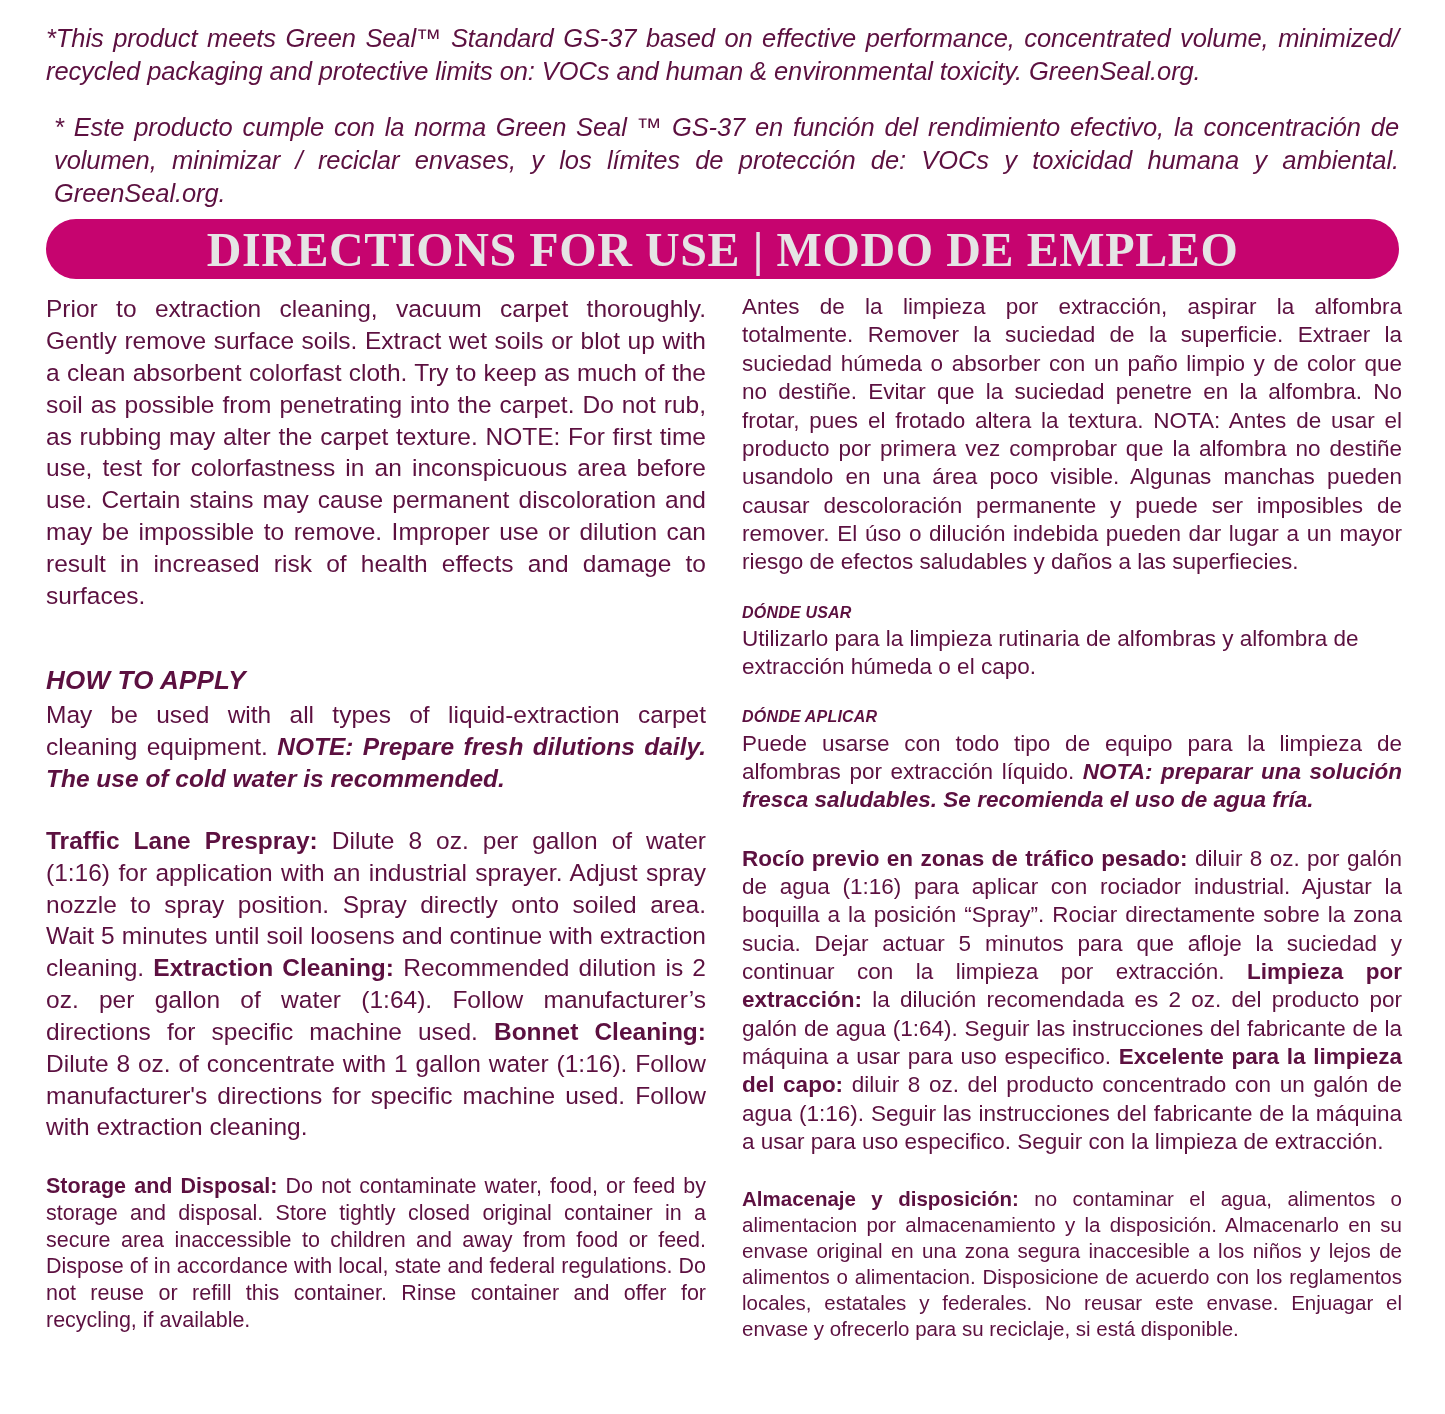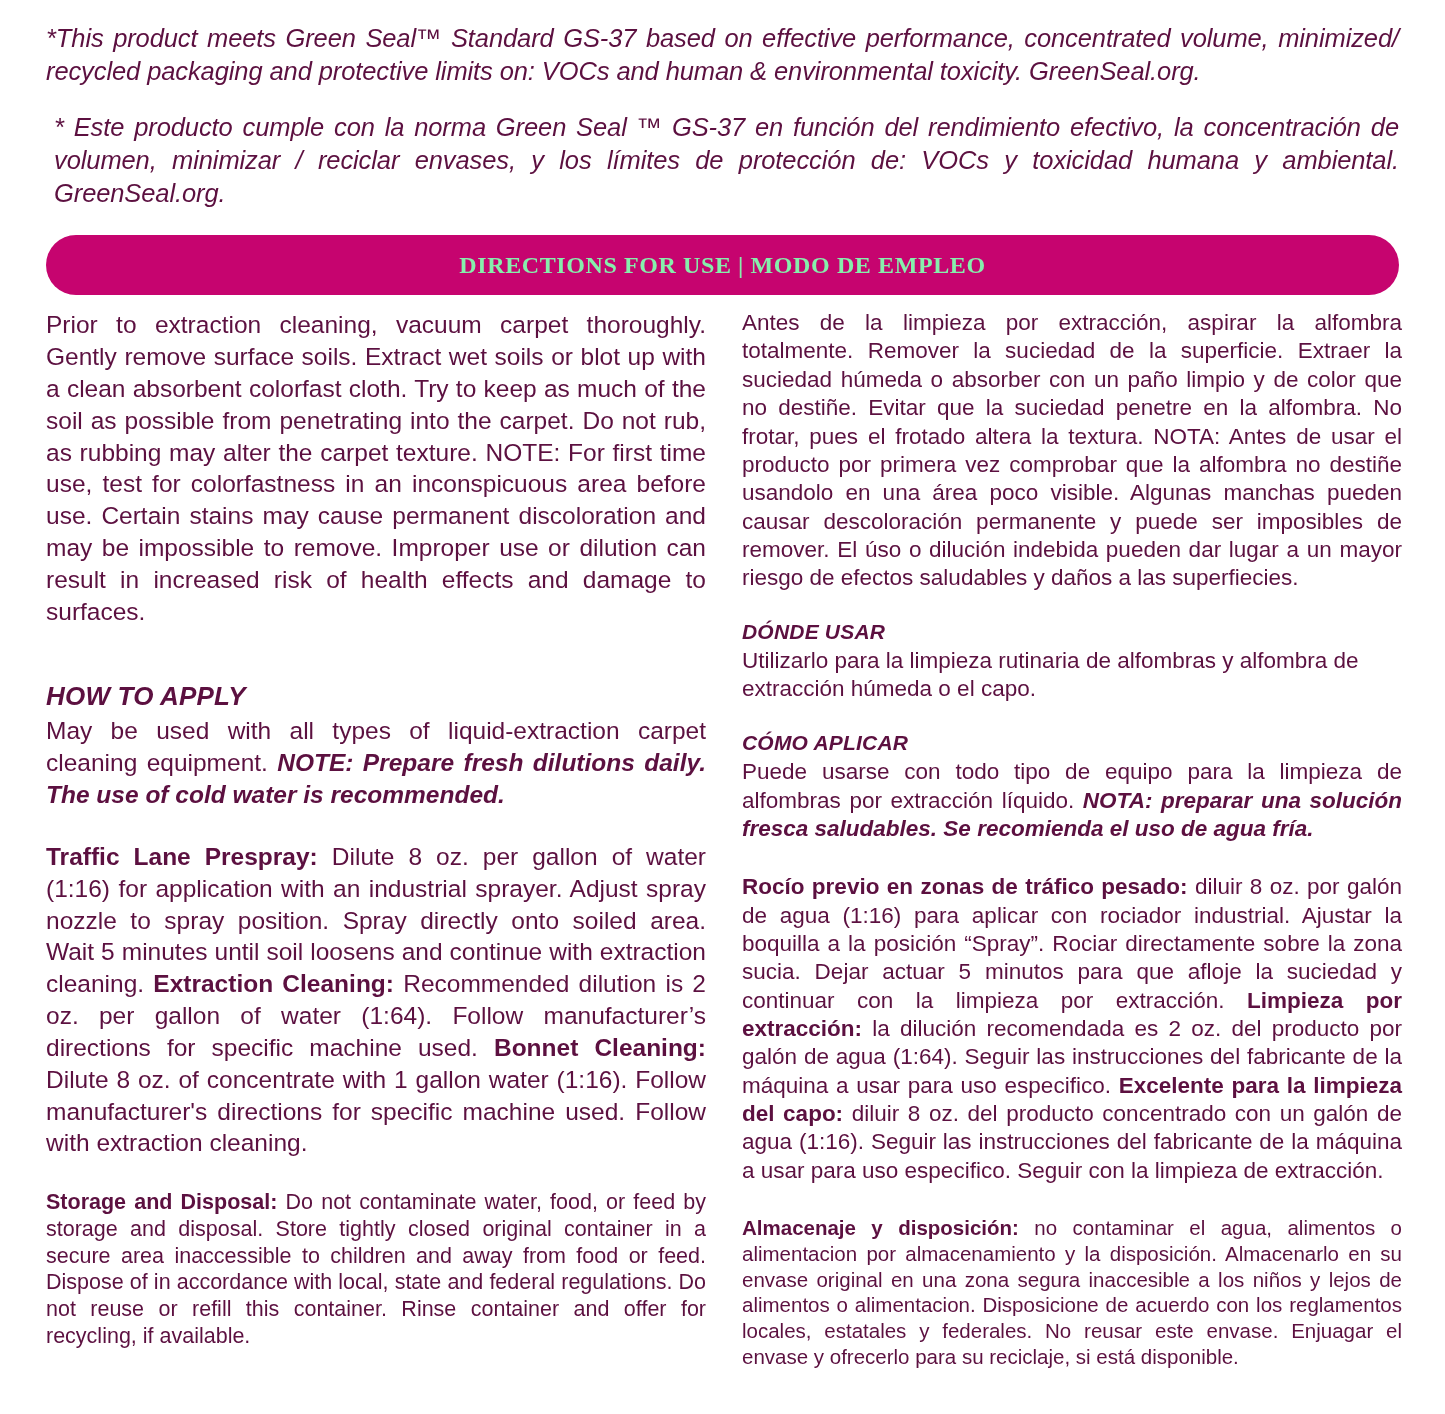--- a/index.html
+++ b/index.html
@@ -27,39 +27,39 @@
     font-style: italic;
     font-size: 25.5px;
     line-height: 1.28;
     color: #5c1040;
     letter-spacing: -0.1px;
   }
   .footnote.first {
     margin: 0 0 24px 0;
   }
   .footnote.second {
-    margin: 0 0 26px 0;
+    margin: 0 0 10px 0;
     padding-left: 8px;
   }
 
   
   .banner {
     background: #c6046f;
     border-radius: 34px;
     height: 60px;
     display: flex;
     align-items: center;
     justify-content: center;
     margin: 0 0 14px 0;
   }
   .banner-text {
-    color: #86efac;
+    color: #e5e5e5;
     font-family: "Liberation Serif", serif;
     font-weight: bold;
-    font-size: 24px;
+    font-size: 48px;
     letter-spacing: 0.6px;
     text-align: center;
     white-space: nowrap;
   }
 
   
   .columns {
     display: flex;
     gap: 36px;
     align-items: flex-start;
@@ -81,21 +81,21 @@
   .gap-lg { height: 30px; }
 
   h3.subhead {
     margin: 0 0 2px 0;
     font-style: italic;
     font-weight: bold;
     font-size: 26px;
     color: #5c1040;
     letter-spacing: 0.2px;
   }
-  .right h3.subhead { font-size: 21px; }
+  .right h3.subhead { font-size: 16px; }
 
   b, .b { font-weight: bold; }
   .bi { font-weight: bold; font-style: italic; }
 
   .small-block { font-size: 21.5px; line-height: 1.24; }
   .right .small-block { font-size: 20.5px; line-height: 1.26; }
 </style>
 </head>
 <body>
 
@@ -136,21 +136,21 @@
 
       <p>Antes de la limpieza por extracción, aspirar la alfombra totalmente. Remover la suciedad de la superficie. Extraer la suciedad húmeda o absorber con un paño limpio y de color que no destiñe. Evitar que la suciedad penetre en la alfombra. No frotar, pues el frotado altera la textura. NOTA: Antes de usar el producto por primera vez comprobar que la alfombra no destiñe usandolo en una área poco visible. Algunas manchas pueden causar descoloración permanente y puede ser imposibles de remover. El úso o dilución indebida pueden dar lugar a un mayor riesgo de efectos saludables y daños a las superfiecies.</p>
 
       <div class="gap-md"></div>
 
       <h3 class="subhead">DÓNDE USAR</h3>
       <p class="plain">Utilizarlo para la limpieza rutinaria de alfombras y alfombra de extracción húmeda o el capo.</p>
 
       <div class="gap-md"></div>
 
-      <h3 class="subhead">CÓMO APLICAR</h3>
+      <h3 class="subhead">DÓNDE APLICAR</h3>
       <p><span>Puede usarse con todo tipo de equipo para la limpieza de alfombras por extracción líquido. </span><span class="bi">NOTA: preparar una solución fresca saludables. Se recomienda el uso de agua fría.</span></p>
 
       <div class="gap-lg"></div>
 
       <p><span class="b">Rocío previo en zonas de tráfico pesado:</span><span> diluir 8 oz. por galón de agua (1:16) para aplicar con rociador industrial. Ajustar la boquilla a la posición “Spray”. Rociar directamente sobre la zona sucia. Dejar actuar 5 minutos para que afloje la suciedad y continuar con la limpieza por extracción. </span><span class="b">Limpieza por extracción:</span><span> la dilución recomendada es 2 oz. del producto por galón de agua (1:64). Seguir las instrucciones del fabricante de la máquina a usar para uso especifico. </span><span class="b">Excelente para la limpieza del capo:</span><span> diluir 8 oz. del producto concentrado con un galón de agua (1:16). Seguir las instrucciones del fabricante de la máquina a usar para uso especifico. Seguir con la limpieza de extracción.</span></p>
 
       <div class="gap-lg"></div>
 
       <p class="small-block"><span class="b">Almacenaje y disposición:</span><span> no contaminar el agua, alimentos o alimentacion por almacenamiento y la disposición. Almacenarlo en su envase original en una zona segura inaccesible a los niños y lejos de alimentos o alimentacion. Disposicione de acuerdo con los reglamentos locales, estatales y federales. No reusar este envase. Enjuagar el envase y ofrecerlo para su reciclaje, si está disponible.</span></p>
 

